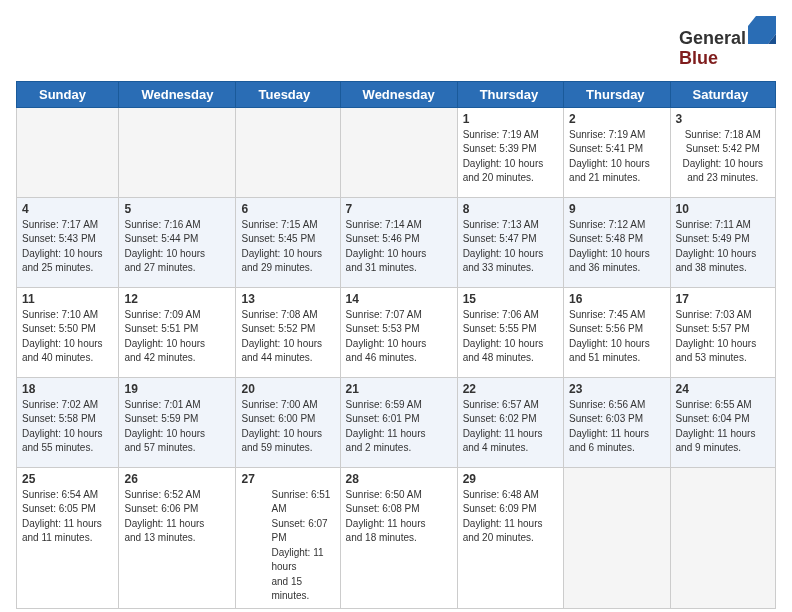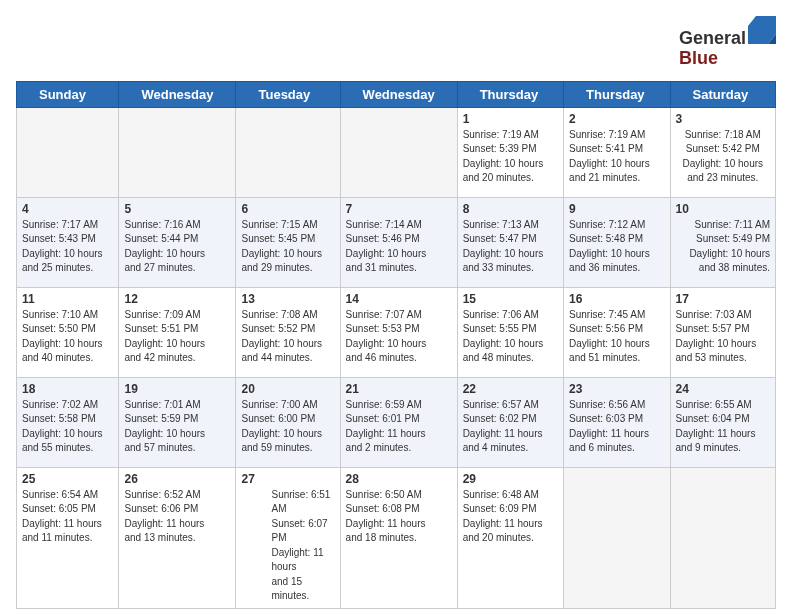--- a/index.html
+++ b/index.html
@@ -189,21 +189,21 @@
         </td>
         <td>
           <span class="day-number">9</span>
           <div class="day-info" style="white-space: pre-line;">Sunrise: 7:12 AM
 Sunset: 5:48 PM
 Daylight: 10 hours
 and 36 minutes.</div>
         </td>
         <td>
           <span class="day-number">10</span>
-          <div class="day-info" style="white-space: pre-line; text-align: right;">Sunrise: 7:11 AM
+          <div class="day-info" style="white-space: pre-line;">Sunrise: 7:11 AM
 Sunset: 5:49 PM
 Daylight: 10 hours
 and 38 minutes.</div>
         </td>
       </tr>
       <tr>
         <td>
           <span class="day-number">11</span>
           <div class="day-info" style="white-space: pre-line;">Sunrise: 7:10 AM
 Sunset: 5:50 PM

